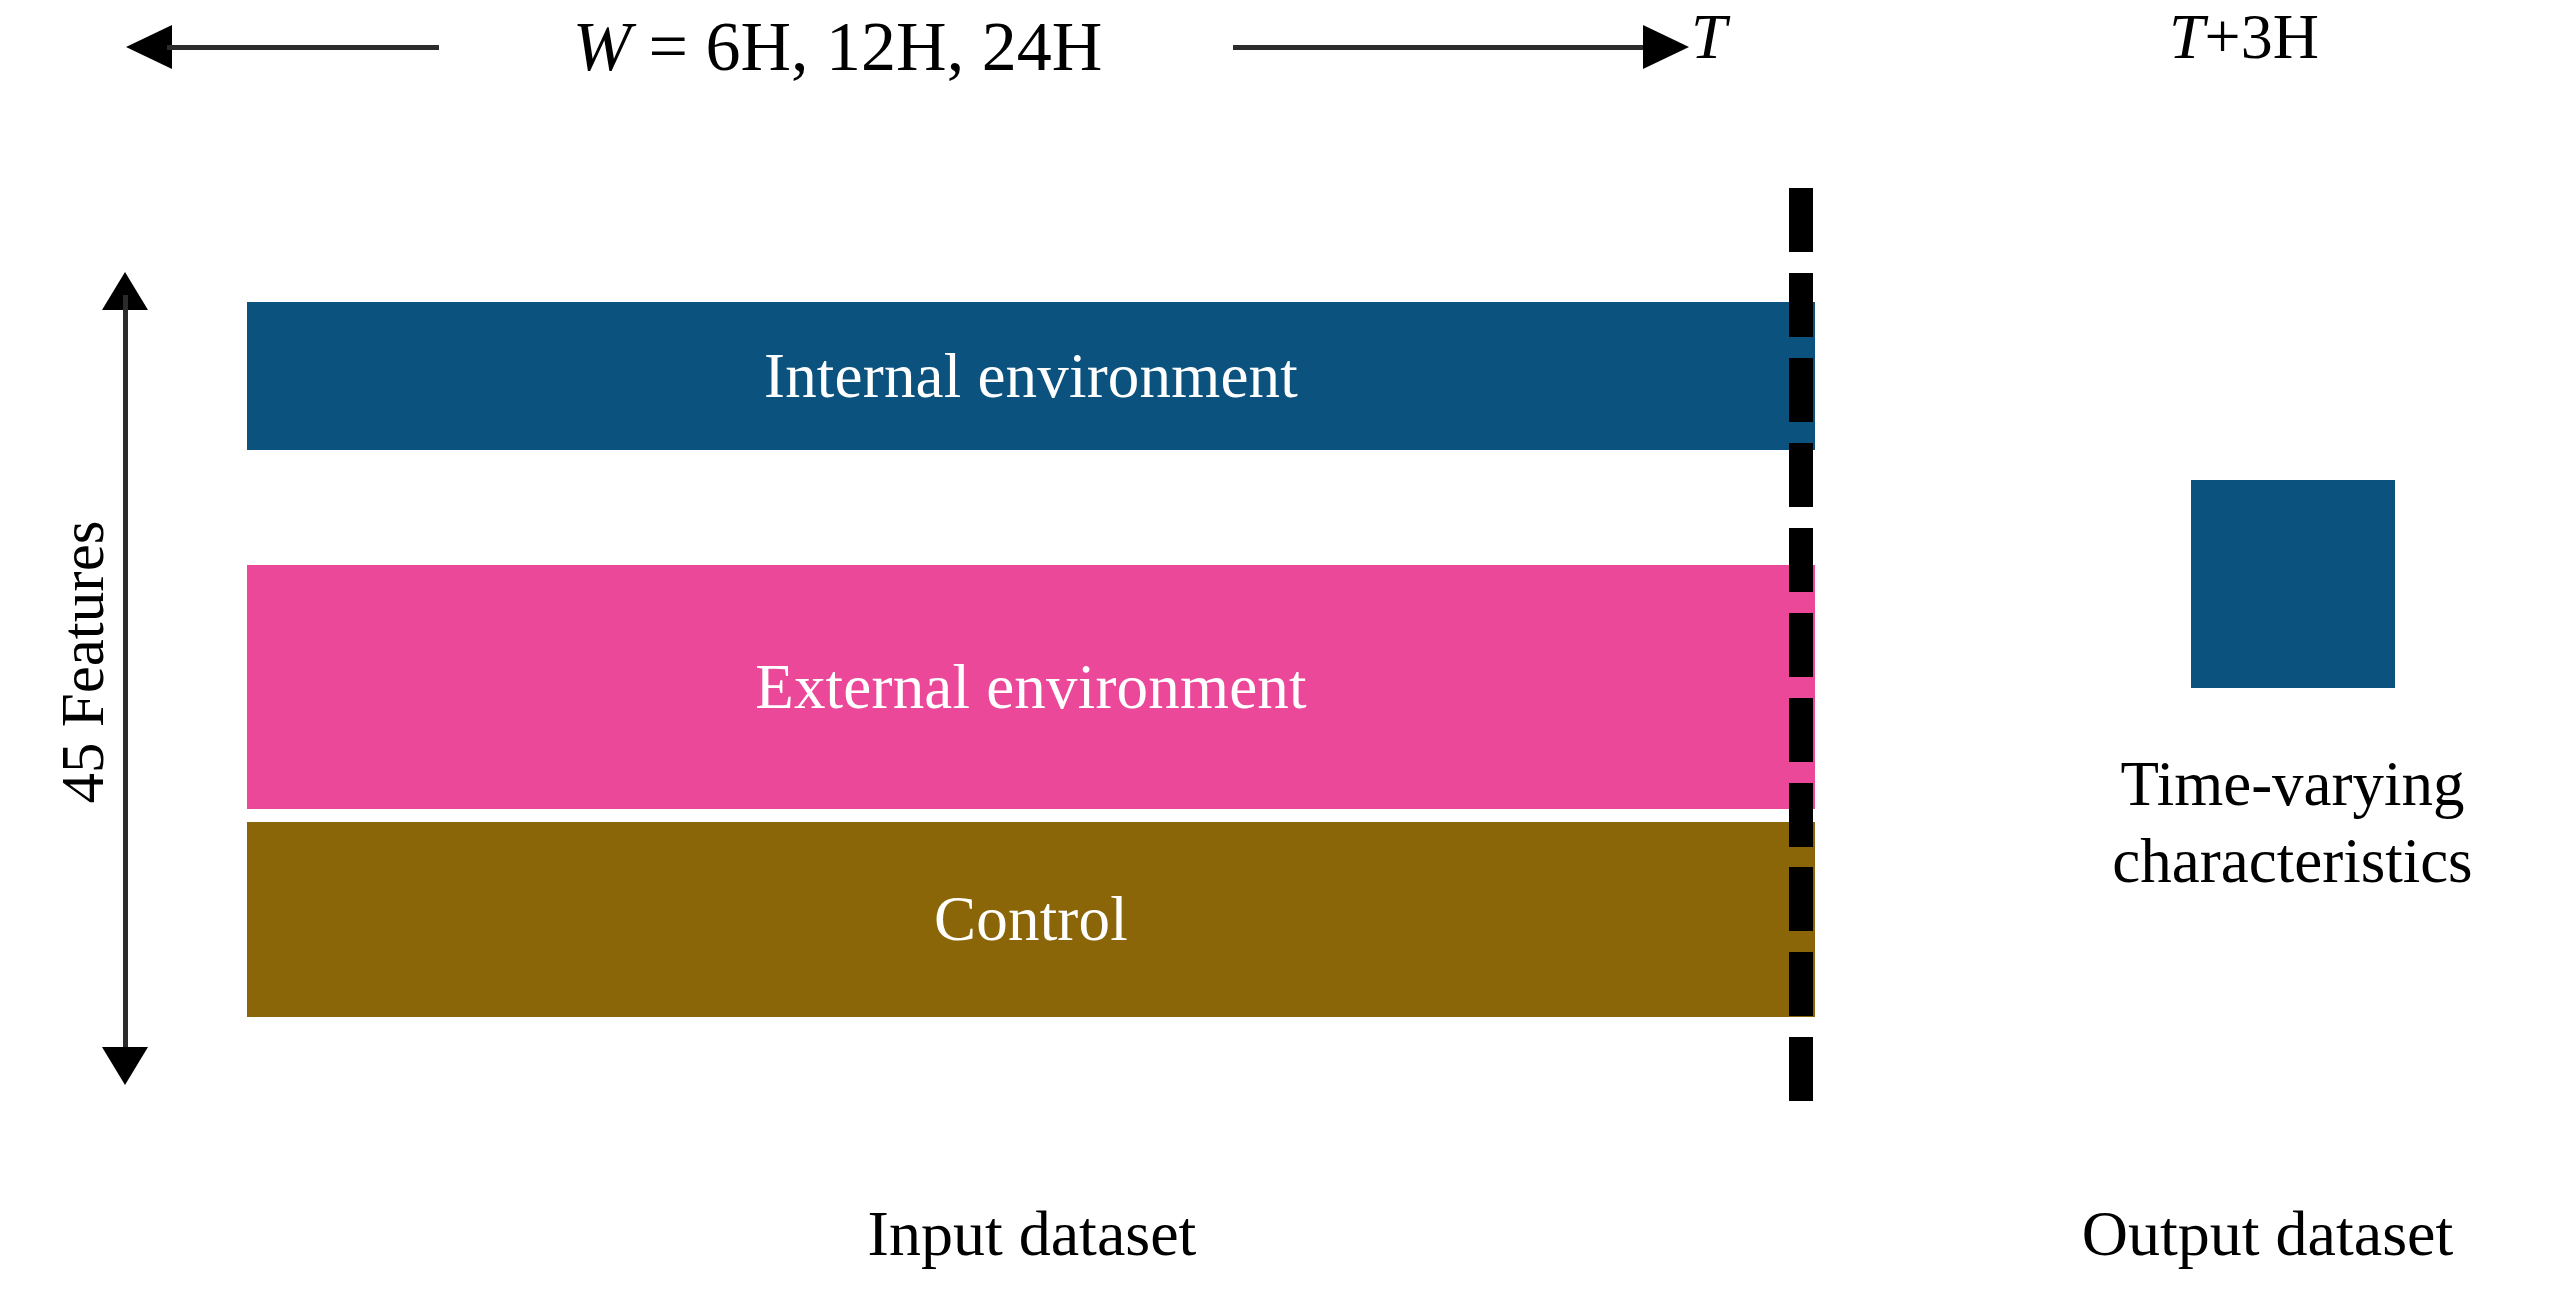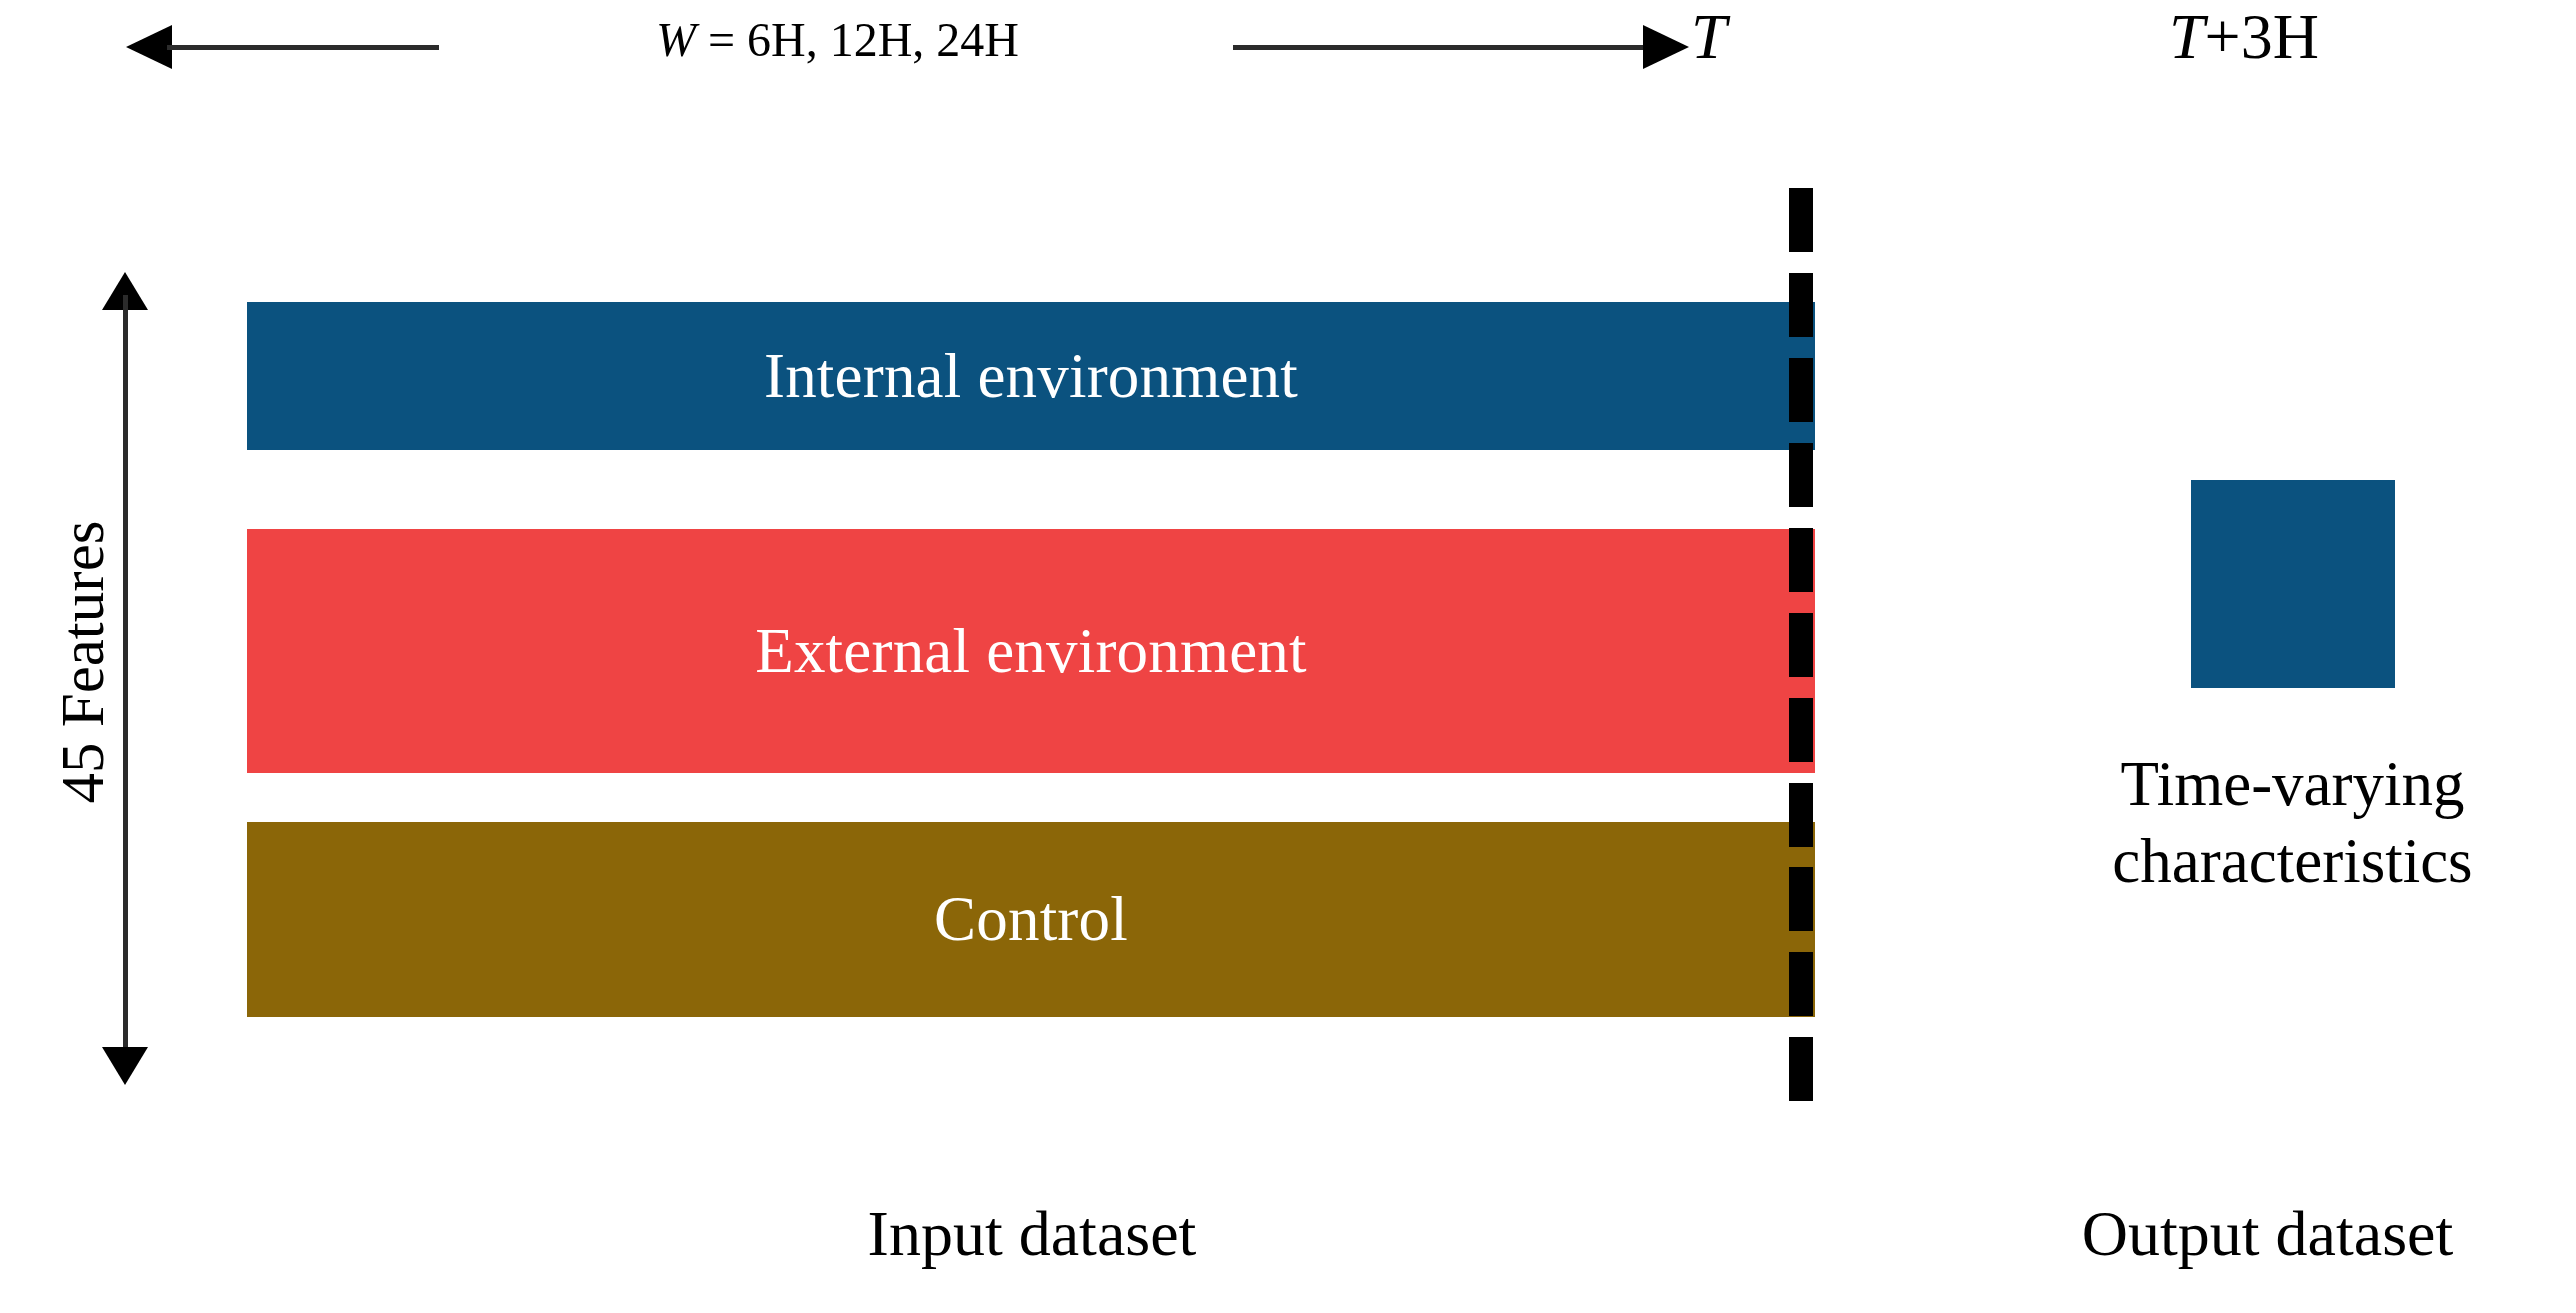--- a/index.html
+++ b/index.html
@@ -48,24 +48,24 @@
     height: 0;
     border-top: 22px solid transparent;
     border-bottom: 22px solid transparent;
   }
   #arrow-left  { left: 1.6px;    border-right: 46px solid #000000; }
   #arrow-right { left: 1519px; border-left: 46px solid #000000; }
 
   #window-label {
     position: absolute;
     left: 322px;
-    top: 14px;
+    top: 8px;
     width: 783px;
     text-align: center;
-    font-size: 48px;
+    font-size: 70px;
     line-height: 1.1;
     white-space: nowrap;
   }
   #window-label .math-italic { font-style: italic; }
 
   #t-label {
     position: absolute;
     left: 1567px;
     top: 1.6px;
     font-size: 64px;
@@ -212,21 +212,21 @@
   <div id="feature-axis" class="abs">
     <div id="vhead-top" class="vhead"></div>
     <div id="feature-axis-line"></div>
     <div id="vhead-bottom" class="vhead"></div>
     <div id="feature-label">45 Features</div>
   </div>
 
   <div id="bar-internal" class="bar" style="background: rgb(11, 82, 127);">
     <span class="bar-label">Internal environment</span>
   </div>
-  <div id="bar-external" class="bar" style="background: #ef4444;">
+  <div id="bar-external" class="bar" style="background: #ec4899; margin-top: 36px;">
     <span class="bar-label">External environment</span>
   </div>
   <div id="bar-control" class="bar" style="background: rgb(139, 102, 8);">
     <span class="bar-label">Control</span>
   </div>
 
   <div id="t-divider" class="abs">
       <div class="dash" style="top: 0px;"></div>
       <div class="dash" style="top: 85px;"></div>
       <div class="dash" style="top: 170px;"></div>

